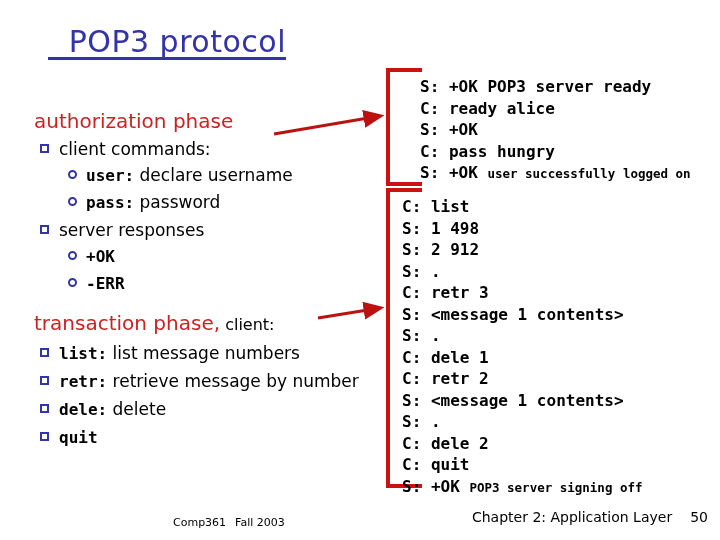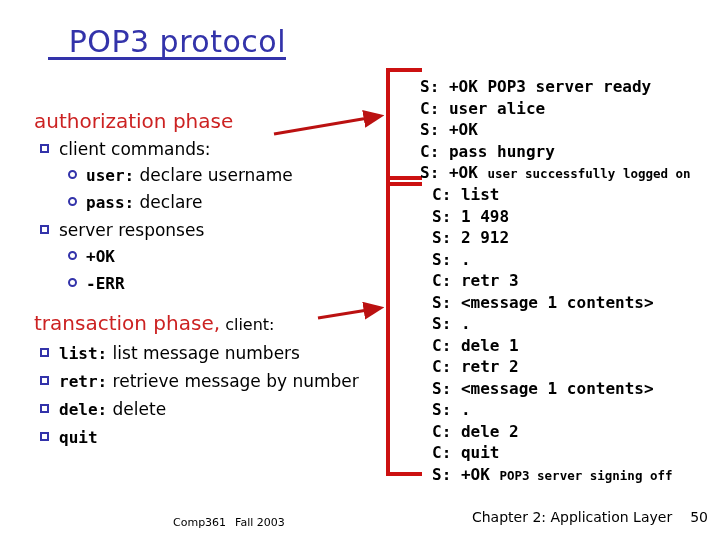--- a/index.html
+++ b/index.html
@@ -135,24 +135,23 @@
 
   #box-auth {
     left: 386px;
     top: 68px;
     width: 330px;
     height: 118px;
     padding-left: 18px;
   }
   #box-trans {
     left: 386px;
-    top: 176px;
+    top: 188px;
     width: 330px;
     height: 300px;
-    padding-left: 30px;
   }
 
   .tline {
     color: #000000;
     font-family: "DejaVu Sans Mono", monospace;
     font-weight: bold;
     font-size: 16px;
     line-height: 21.5px;
     white-space: nowrap;
   }
@@ -213,21 +212,21 @@
   <div class="bullet-l2">
     <span class="ci-marker"></span>
     <span class="b-text">
       <span class="mono">user:</span><span> declare username</span>
     </span>
   </div>
 
   <div class="bullet-l2">
     <span class="ci-marker"></span>
     <span class="b-text">
-      <span class="mono">pass:</span><span> declare</span>
+      <span class="mono">pass:</span><span> password</span>
     </span>
   </div>
 
   <div class="bullet-l1">
     <span class="sq-marker"></span>
     <span class="b-text">
       <span>server responses</span>
     </span>
   </div>
 
@@ -277,21 +276,21 @@
     <span class="b-text">
       <span class="mono">quit</span>
     </span>
   </div>
 
 </div>
 
 <div class="bracket" id="box-auth">
   <div class="bracket-inner">
     <div class="tline"><span>S: +OK POP3 server ready</span></div>
-    <div class="tline"><span>C: user alice</span></div>
+    <div class="tline"><span>C: ready alice</span></div>
     <div class="tline"><span>S: +OK</span></div>
     <div class="tline"><span>C: pass hungry</span></div>
     <div class="tline"><span>S: +OK </span><span class="small">user successfully logged on</span></div>
   </div>
 </div>
 
 <div class="bracket" id="box-trans">
   <div class="bracket-inner">
     <div class="tline"><span>C: list</span></div>
     <div class="tline"><span>S: 1 498</span></div>

